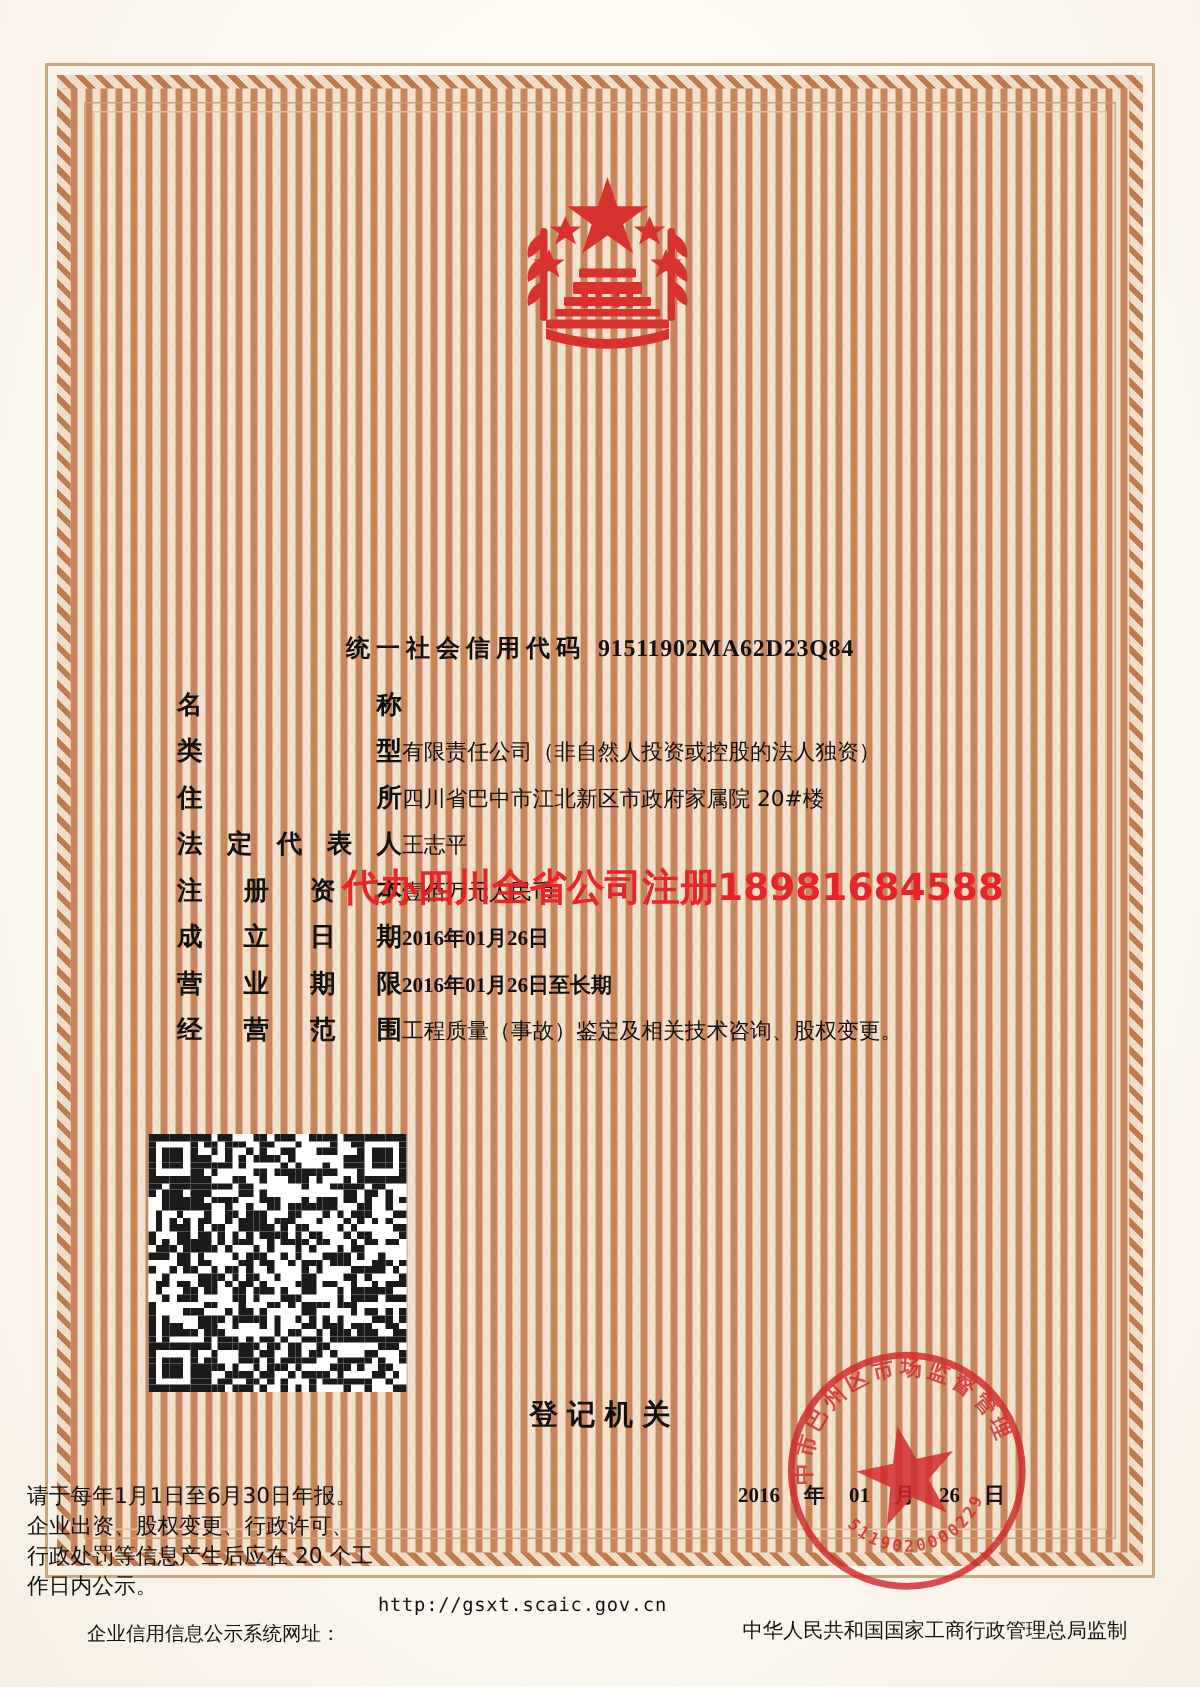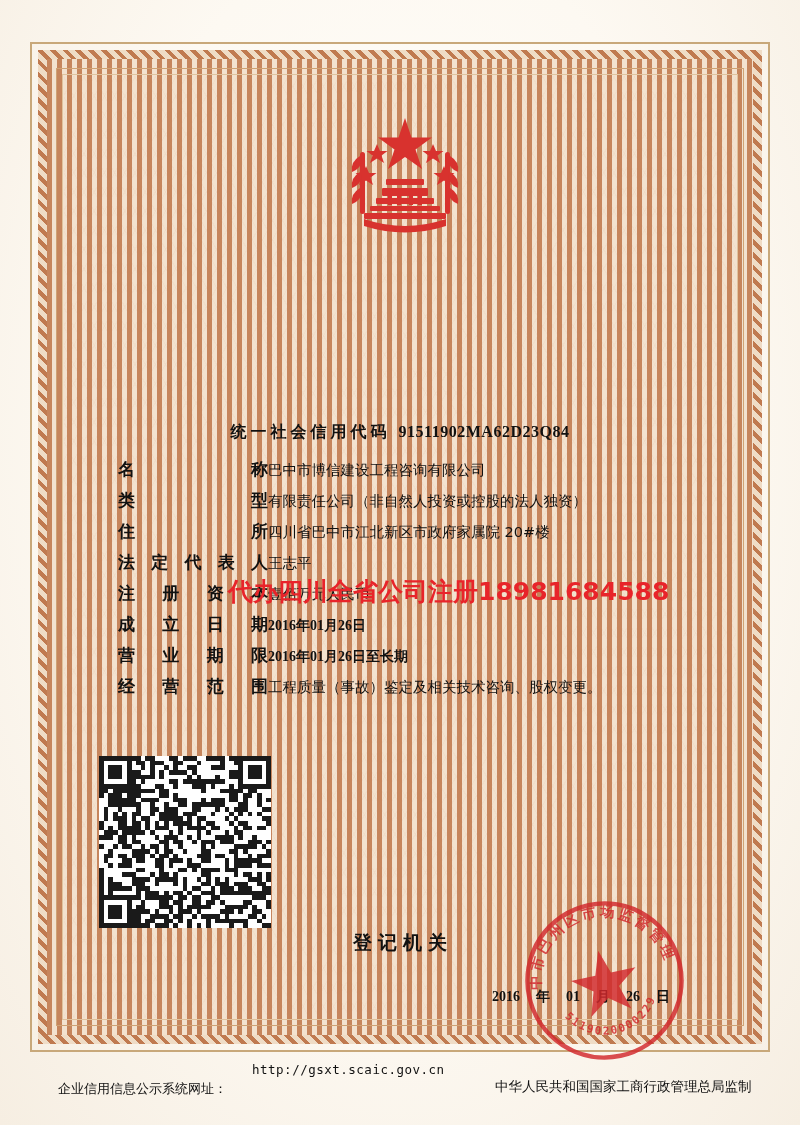--- a/index.html
+++ b/index.html
@@ -310,21 +310,20 @@
     <span class="lbl">统一社会信用代码</span><span class="code">91511902MA62D23Q84</span>
   </div>
 
   <div class="fields">
 
     <div class="row">
       <div class="label">
         <span>名</span>
         <span>称</span>
       </div>
-      <div class="value">巴中市博信建设工程咨询有限公司</div>
     </div>
 
     <div class="row">
       <div class="label">
         <span>类</span>
         <span>型</span>
       </div>
       <div class="value">有限责任公司（非自然人投资或控股的法人独资）</div>
     </div>
 
@@ -1136,18 +1135,24 @@
         <textPath href="#sealTop" startOffset="50%" text-anchor="middle" id="seal-top-text">巴中市巴州区市场监督管理局</textPath>
       </text>
       <text font-family="&quot;DejaVu Sans Mono&quot;, monospace" font-size="11" font-weight="bold" fill="#d2282c" letter-spacing="2">
         <textPath href="#sealBottom" startOffset="50%" text-anchor="middle" id="seal-bottom-text">5119020000229</textPath>
       </text>
     </svg>
   </div>
 
   <div class="redmark">代办四川全省公司注册18981684588</div>
 
+  <div class="annual">
+    <div>请于每年1月1日至6月30日年报。</div>
+    <div>企业出资、股权变更、行政许可、</div>
+    <div>行政处罚等信息产生后应在 20 个工</div>
+    <div>作日内公示。</div>
+  </div>
 
   <div class="footer-left">企业信用信息公示系统网址：</div>
   <div class="footer-url">http://gsxt.scaic.gov.cn</div>
   <div class="footer-right">中华人民共和国国家工商行政管理总局监制</div>
 
 </div>
 
 </body></html>

